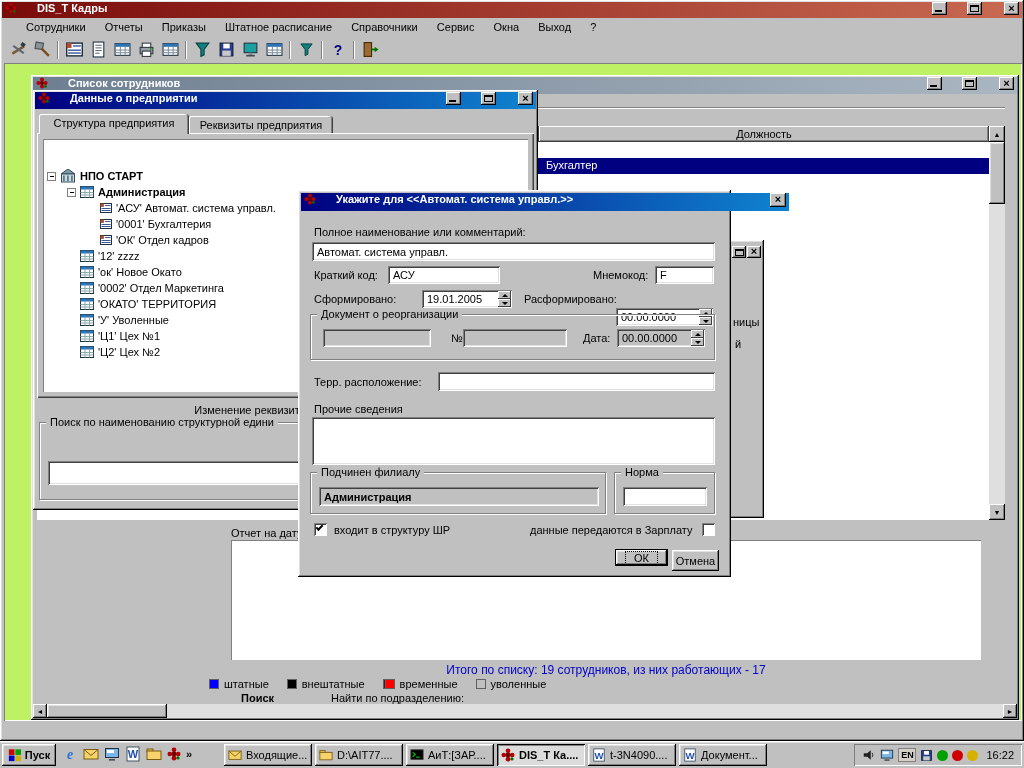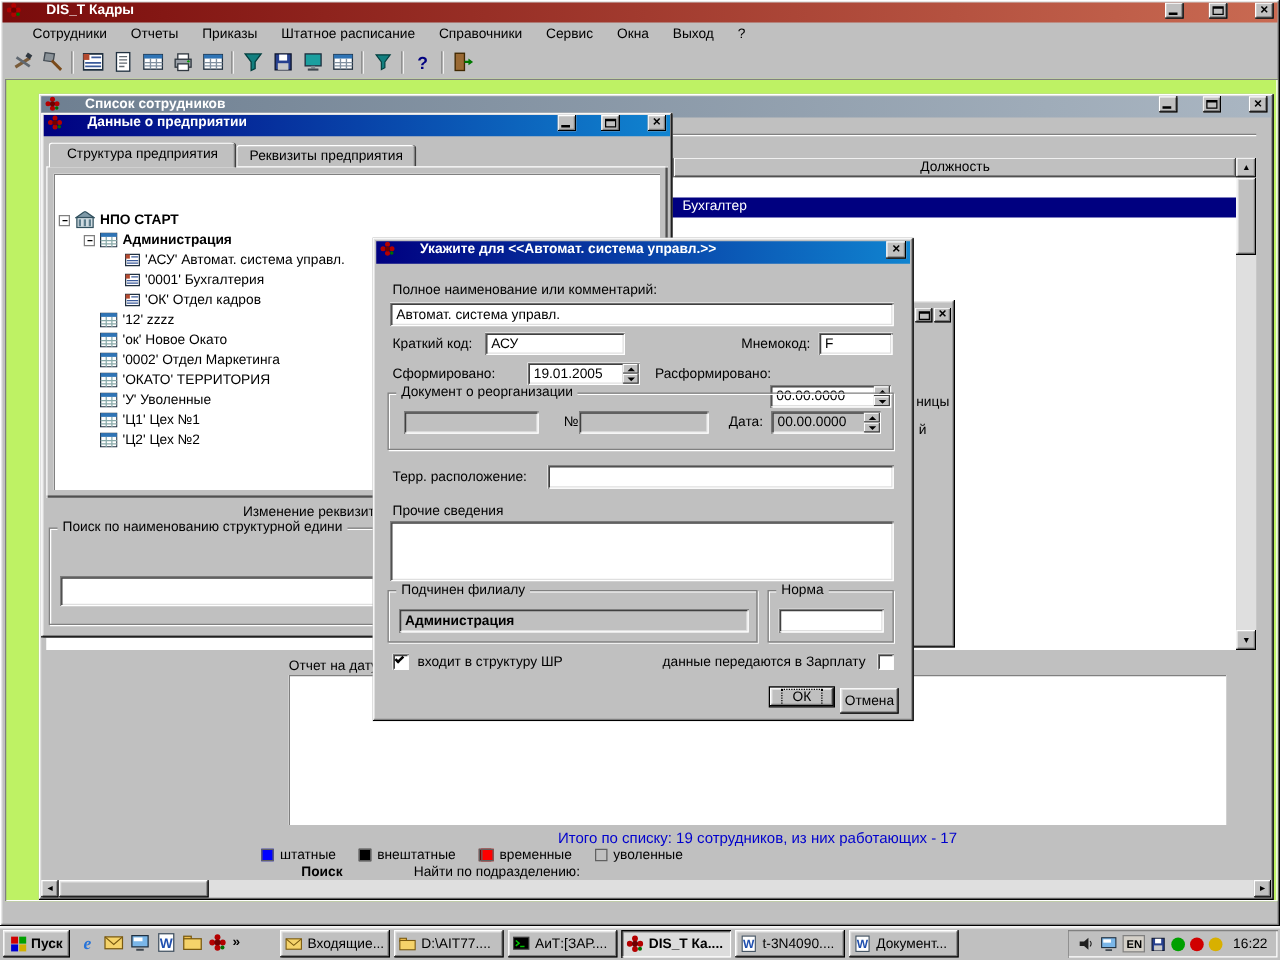--- a/index.html
+++ b/index.html
@@ -486,21 +486,21 @@
             </span>
           <span class="capbtn" style="width:14px;height:12px">
               <span class="g-x" style="line-height:11px">×</span>
             </span>
         </div>
         <span class="abs" style="left:26px;top:76px">ницы</span>
         <span class="abs" style="left:28px;top:98px">й</span>
       </div>
 
       <div class="abs bout" style="left:294px;top:127px;width:433px;height:387px;z-index:10">
-        <div class="abs titlebar grad-blue" style="left:3px;top:3px;width:427px;height:18px">
+        <div class="abs titlebar grad-blue" style="left:3px;top:3px;width:488px;height:18px">
           <svg width="12" height="12">
               <use href="#sym-flower"></use>
             </svg>
           <span>Укажите для &lt;&lt;Автомат. система управл.&gt;&gt;</span>
           <span class="tspacer"></span>
           <span class="capbtn" style="width:16px;height:14px">
               <span class="g-x" style="line-height:13px">×</span>
             </span>
         </div>
 

